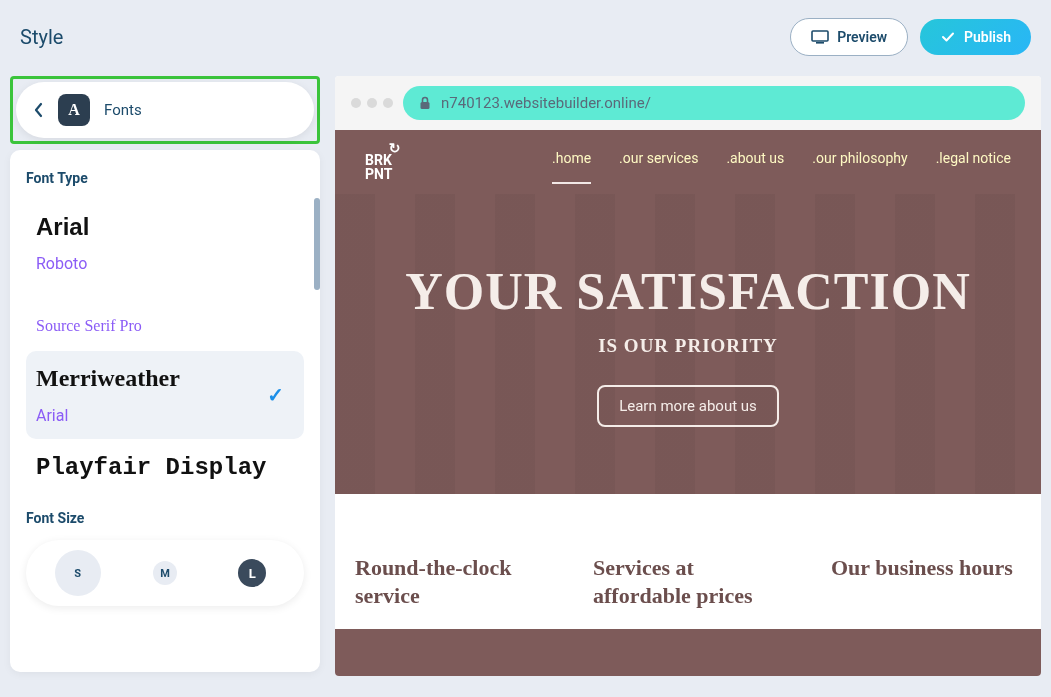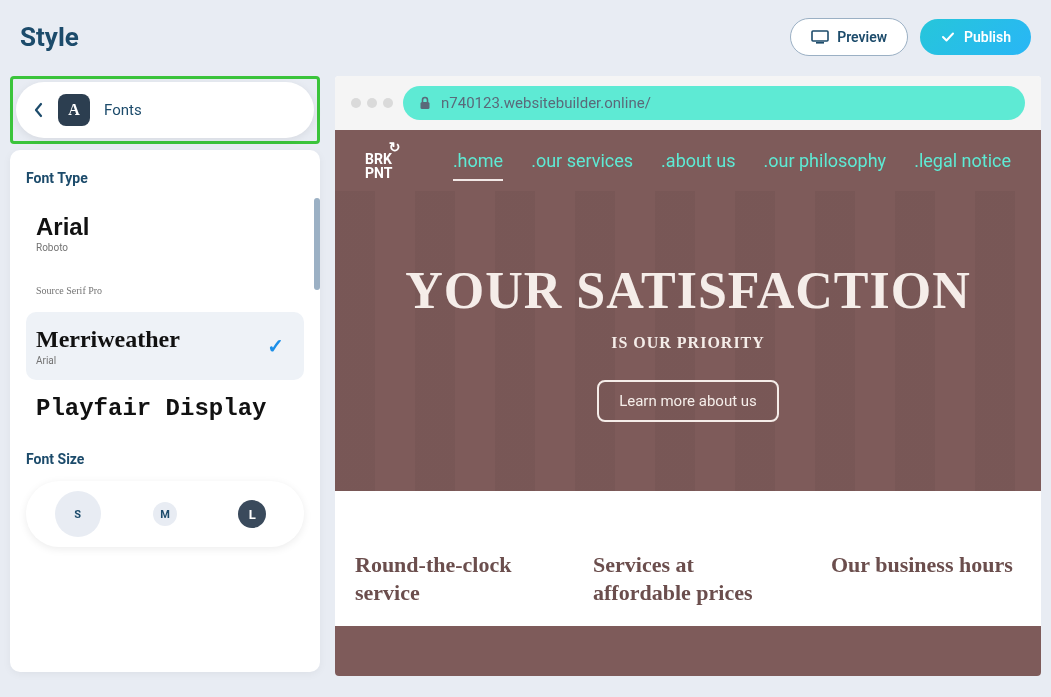--- a/index.html
+++ b/index.html
@@ -1,35 +1,35 @@
 <!DOCTYPE html>
 <html><head>
 <meta charset="utf-8">
 <style>
 *{box-sizing:border-box;margin:0;padding:0;font-family:-apple-system,BlinkMacSystemFont,"Segoe UI",Roboto,sans-serif}
 body{background:#E8ECF3;width:1051px;height:697px;overflow:hidden;position:relative}
 .topbar{display:flex;align-items:center;justify-content:space-between;padding:18px 20px 20px}
-.topbar-title{font-size:26px;color:#1C4B6B;font-weight:700}
+.topbar-title{font-size:20px;color:#1C4B6B;font-weight:400}
 .topbar-actions{display:flex;gap:12px;align-items:center}
 .btn{display:flex;align-items:center;gap:8px;padding:10px 20px;border-radius:999px;font-size:14px;font-weight:600;cursor:pointer;border:none}
 .btn-preview{background:#fff;border:1px solid #9BB0C4;color:#1C4B6B}
 .btn-publish{background:linear-gradient(135deg,#26C6DA,#29B6F6);color:#fff}
 .main{display:flex;gap:15px;padding:0 10px}
 .sidebar{width:310px;background:transparent}
 .fonts-header-wrap{border:3px solid #3BC43B;border-radius:4px;padding:3px;margin-bottom:6px}
 .fonts-header{background:#fff;border-radius:999px;padding:12px 18px;display:flex;align-items:center;gap:14px;box-shadow:0 2px 8px rgba(0,0,0,0.08)}
 .chevron-left{width:10px;cursor:pointer}
 .font-icon-badge{background:#2C3E50;border-radius:8px;width:32px;height:32px;display:flex;align-items:center;justify-content:center;color:#fff;font-weight:700;font-size:16px;font-family:Georgia,serif}
 .fonts-header-label{font-size:15px;color:#1C4B6B}
 .panel{background:#fff;border-radius:10px;padding:20px 16px 10px;box-shadow:0 2px 8px rgba(0,0,0,0.05);height:522px;overflow:hidden;position:relative}
 .panel-section-title{color:#1C4B6B;font-size:14px;font-weight:700;margin-bottom:14px}
 .font-option{padding:14px 10px;border-radius:10px;cursor:pointer;position:relative;margin-bottom:2px}
 .font-option.selected{background:#EEF2F7}
 .font-main{font-size:24px;font-weight:700;color:#111;line-height:1.1}
-.font-sub{font-size:10px;color:#737373;margin-top:2px}
+.font-sub{font-size:16px;color:#8b5cf6;margin-top:14px}
 .font-arial .font-main{font-family:Arial,sans-serif}
 .font-baloo .font-main{font-family:"Arial Rounded MT Bold","Segoe UI",sans-serif;font-weight:900}
 .font-baloo .font-sub{font-family:Georgia,serif}
 .font-merri .font-main{font-family:Georgia,"Times New Roman",serif}
 .font-playfair .font-main{font-family:Liberation Mono, monospace;font-weight:700}
 .check{position:absolute;right:20px;top:50%;transform:translateY(-50%);color:#1C8FE8;font-size:20px;font-weight:700}
 .scroll-indicator{position:absolute;right:0;top:48px;width:6px;height:92px;background:#9BB0C4;border-radius:3px}
 .font-size-row{margin-top:15px}
 .size-pills{background:#fff;border-radius:999px;display:flex;justify-content:space-around;padding:10px 8px;box-shadow:0 2px 8px rgba(0,0,0,0.08);margin-top:14px}
 .size-pill{width:46px;height:46px;border-radius:50%;display:flex;align-items:center;justify-content:center;cursor:pointer}
@@ -40,25 +40,25 @@
 .browser-bar{display:flex;align-items:center;gap:10px;padding:10px 16px;background:#F5F5F5}
 .dots{display:flex;gap:6px}
 .dot{width:10px;height:10px;border-radius:50%;background:#DADADA}
 .url-bar{flex:1;background:#5eead4;border-radius:999px;padding:8px 16px;display:flex;align-items:center;gap:10px;color:#5A6A7A;font-size:15px}
 .lock{color:#5A6A7A}
 .site{background:#7E5B5A;height:100%;position:relative}
 .site-nav{display:flex;align-items:center;justify-content:space-between;padding:20px 30px 10px}
 .logo{display:flex;flex-direction:column;color:#fff;font-weight:700;font-size:14px;line-height:1;position:relative}
 .logo-swirl{position:absolute;top:-12px;right:-8px;font-size:14px}
 .nav-items{display:flex;gap:28px}
-.nav-item{color:#5eead4;font-size:18px;cursor:pointer;padding-bottom:8px}
+.nav-item{color:#fef9c3;font-size:14px;cursor:pointer;padding-bottom:16px}
 .nav-item.active{border-bottom:2px solid #F2E8E6}
 .hero{position:relative;height:300px;display:flex;flex-direction:column;align-items:center;justify-content:center;background:linear-gradient(rgba(126,91,90,0.7),rgba(126,91,90,0.7)),repeating-linear-gradient(90deg,#6B4E4D 0 40px,#7E5B5A 40px 80px),repeating-linear-gradient(0deg,rgba(0,0,0,0.08) 0 20px,transparent 20px 40px)}
 .hero h1{font-family:Georgia,serif;font-weight:700;font-size:52px;color:#F5EDE9;letter-spacing:1px;text-align:center}
-.hero h2{font-family:Georgia,serif;font-weight:700;font-size:16px;color:#F5EDE9;letter-spacing:1px;margin-top:14px}
+.hero h2{font-family:Georgia,serif;font-weight:700;font-size:19px;color:#F5EDE9;letter-spacing:1px;margin-top:14px}
 .hero-btn{margin-top:28px;border:2px solid #F5EDE9;background:transparent;color:#F5EDE9;padding:10px 20px;border-radius:8px;font-size:15px;cursor:pointer}
 .features{background:#fff;padding:60px 20px 20px;display:flex;gap:48px}
 .feature{flex:1}
 .feature h3{font-family:Georgia,serif;font-weight:700;font-size:22px;color:#6B4E4D;line-height:1.25}
 svg{display:block}
 </style>
 </head>
 <body>
 
 <div class="topbar">

